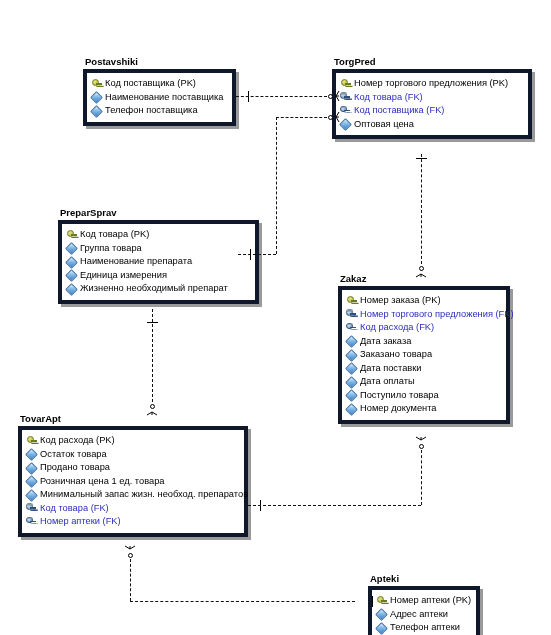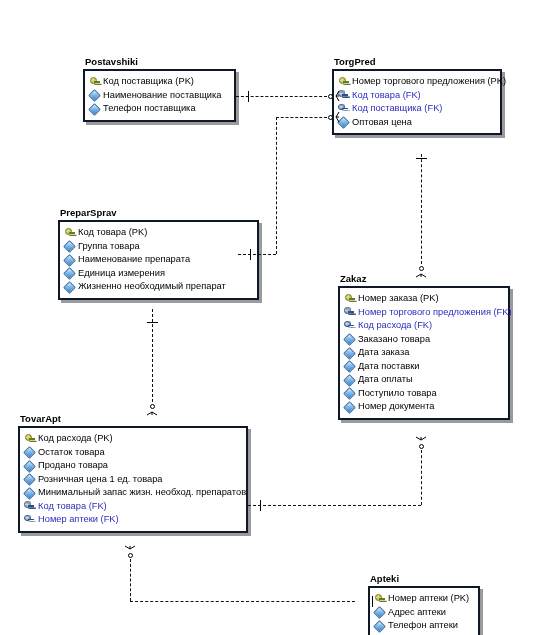--- a/index.html
+++ b/index.html
@@ -10,21 +10,21 @@
   }
   #canvas{position:absolute;left:0;top:0;width:551px;height:635px;margin-top:32px;}
 
   
   .entity{position:absolute;}
   .entity .ent-title{
     font-size:9.5px;font-weight:bold;color:#000;
     line-height:11px;margin:0 0 2px 2px;white-space:nowrap;
   }
   .entity .ent-body{
-    border:2px solid #0f172a;background:#ffffff;
+    border:4px solid #0f172a;background:#ffffff;
     box-shadow:3px 3px 0 0 #9a9a9a;
     padding:4px 5px 4px 4px;
     box-sizing:border-box;
   }
   .attr{
     display:flex;align-items:center;
     font-size:9.3px;line-height:13.5px;color:#000;white-space:nowrap;
   }
   .attr.fk{color:#2b2bbd;}
   .ico{
@@ -95,21 +95,21 @@
         <div class="attr">
           <span class="ico diamond"></span>
           <span>Наименование поставщика</span>
         </div>
         <div class="attr">
           <span class="ico diamond"></span>
           <span>Телефон поставщика</span>
         </div>
       </div>
     </div>
-    <div class="entity" style="left: 332px; top: 24px; width: 170px;">
+    <div class="entity" style="left: 332px; top: 24px; width: 200px;">
       <div class="ent-title">TorgPred</div>
       <div class="ent-body">
         <div class="attr">
           <span class="ico keypk"></span>
           <span>Номер торгового предложения (PK)</span>
         </div>
         <div class="attr fk">
           <span class="ico keyfk"></span>
           <span>Код товара (FK)</span>
         </div>
@@ -158,25 +158,25 @@
         <div class="attr fk">
           <span class="ico keyfk"></span>
           <span>Номер торгового предложения (FK)</span>
         </div>
         <div class="attr fk">
           <span class="ico keyfk"></span>
           <span>Код расхода (FK)</span>
         </div>
         <div class="attr">
           <span class="ico diamond"></span>
+          <span>Дата заказа</span>
+        </div>
+        <div class="attr">
+          <span class="ico diamond"></span>
           <span>Заказано товара</span>
-        </div>
-        <div class="attr">
-          <span class="ico diamond"></span>
-          <span>Дата заказа</span>
         </div>
         <div class="attr">
           <span class="ico diamond"></span>
           <span>Дата поставки</span>
         </div>
         <div class="attr">
           <span class="ico diamond"></span>
           <span>Дата оплаты</span>
         </div>
         <div class="attr">

